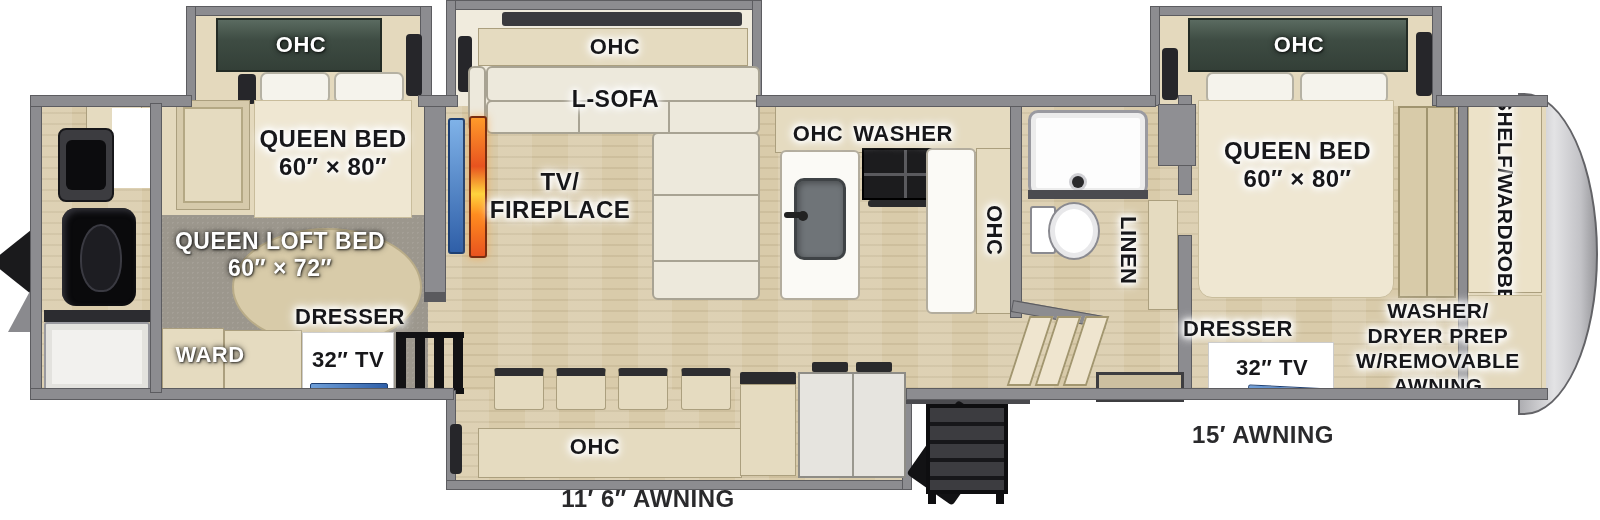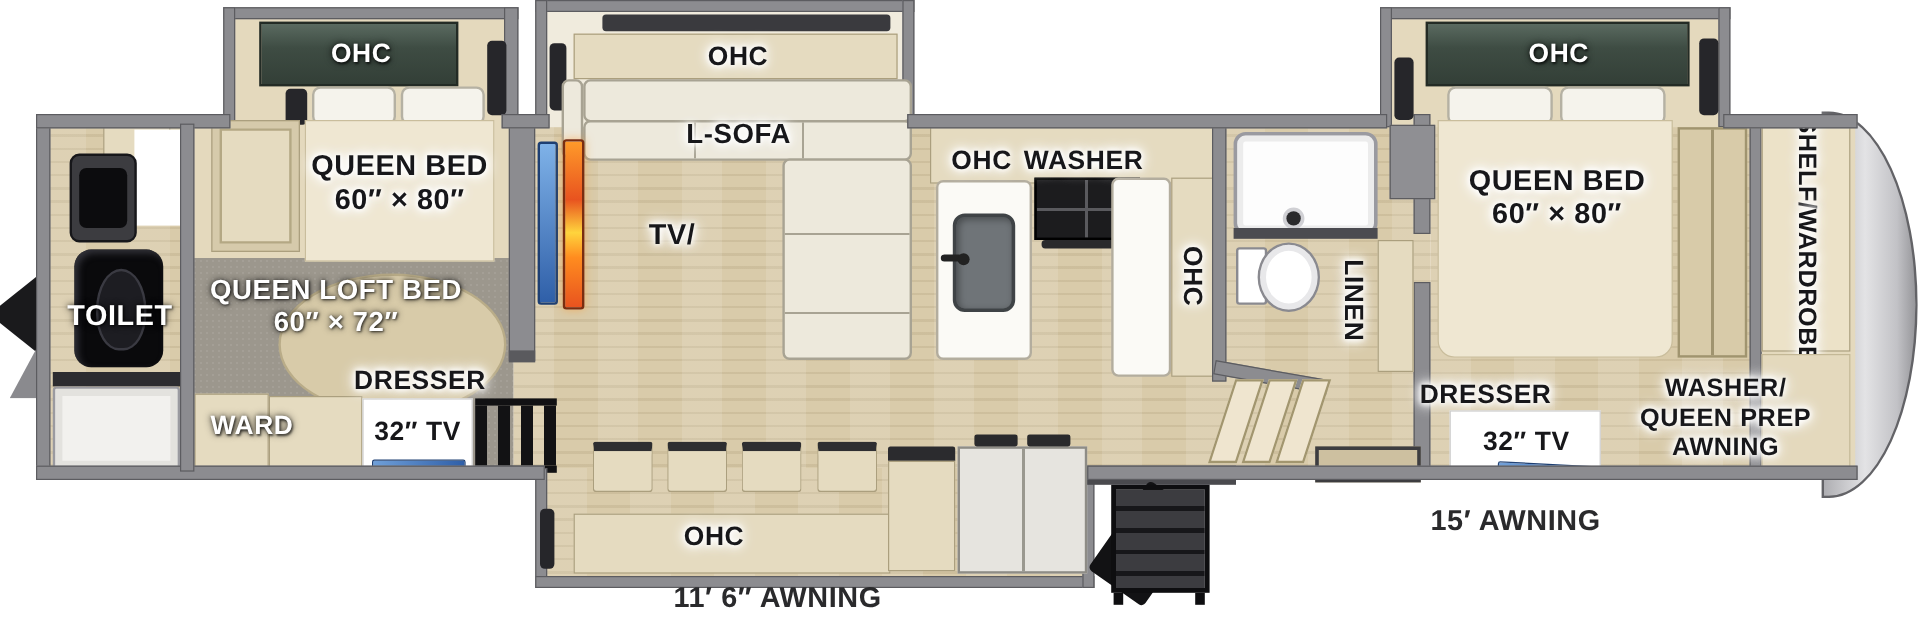--- a/index.html
+++ b/index.html
@@ -54,23 +54,20 @@
   <div class="abs cab" style="left:86px;top:105px;width:56px;height:28px;"></div>
   <div class="abs" style="left:112px;top:108px;width:40px;height:80px;background:#ffffff;"></div>
   <div class="abs" style="left:58px;top:128px;width:56px;height:74px;background:#3c3c40;border:2px solid #17171a;border-radius:8px;"></div>
   <div class="abs" style="left:66px;top:140px;width:40px;height:50px;background:#0c0c0e;border-radius:6px;"></div>
   <div class="abs" style="left:62px;top:208px;width:74px;height:98px;background:#0a0a0c;border-radius:14px;box-shadow:inset 3px 3px 6px #33333a;"></div>
   <div class="abs" style="left:80px;top:224px;width:42px;height:68px;background:#1d1d22;border:2px solid #3a3a42;border-radius:50% 50% 45% 45%;"></div>
   <div class="abs" style="left:44px;top:310px;width:106px;height:12px;background:#2c2c30;"></div>
   <div class="abs" style="left:44px;top:322px;width:106px;height:70px;background:#f2f1ee;border:2px solid #9a9aa0;box-shadow:inset 0 0 0 6px #e3e2de;border-radius:3px;"></div>
   <div class="abs" style="left:0px;top:226px;width:36px;height:72px;background:#1a1a1c;clip-path:polygon(100% 0,100% 100%,0 60%,0 40%);"></div>
   <div class="abs" style="left:8px;top:280px;width:28px;height:52px;background:#8a8a8e;clip-path:polygon(100% 0,100% 100%,0 100%);"></div>
-  <div class="abs lbl white" style="left:40px;top:250px;width:120px;height:28px;font-size:24px;">
-    <span>TOILET</span>
-  </div>
 
   <div class="abs wall" style="left:186px;top:6px;width:246px;height:10px;"></div>
   <div class="abs wall" style="left:186px;top:6px;width:10px;height:100px;"></div>
   <div class="abs wall" style="left:420px;top:6px;width:12px;height:100px;"></div>
   <div class="abs green-cab" style="left:216px;top:18px;width:166px;height:54px;"></div>
   <div class="abs lbl white" style="left:246px;top:30px;width:110px;height:30px;font-size:22px;">
     <span>OHC</span>
   </div>
   <div class="abs pillow" style="left:260px;top:72px;width:70px;height:32px;"></div>
   <div class="abs pillow" style="left:334px;top:72px;width:70px;height:32px;"></div>
@@ -114,31 +111,32 @@
   <div class="abs lbl" style="left:560px;top:32px;width:110px;height:30px;font-size:22px;">
     <span>OHC</span>
   </div>
   <div class="abs window" style="left:458px;top:36px;width:14px;height:56px;"></div>
   <div class="abs sofa" style="left:468px;top:66px;width:18px;height:66px;"></div>
   <div class="abs sofa" style="left:486px;top:66px;width:274px;height:36px;"></div>
   <div class="abs sofa" style="left:486px;top:100px;width:274px;height:34px;
        background-image:linear-gradient(90deg, rgba(0,0,0,0) 0 90px, #a8a393 90px 92px, rgba(0,0,0,0) 92px 180px, #a8a393 180px 182px, rgba(0,0,0,0) 182px);"></div>
   <div class="abs sofa" style="left:652px;top:132px;width:108px;height:168px;
        background-image:linear-gradient(180deg, rgba(0,0,0,0) 0 60px, #a8a393 60px 62px, rgba(0,0,0,0) 62px 126px, #a8a393 126px 128px, rgba(0,0,0,0) 128px);"></div>
-  <div class="abs lbl" style="left:548px;top:98px;width:135px;height:28px;font-size:23px;">
+  <div class="abs lbl" style="left:548px;top:86px;width:135px;height:28px;font-size:23px;">
     <span>L-SOFA</span>
   </div>
 
   <div class="abs wall" style="left:424px;top:103px;width:22px;height:198px;"></div>
   <div class="abs" style="left:424px;top:292px;width:22px;height:10px;background:#5a5a5e;"></div>
   <div class="abs" style="left:448px;top:118px;width:17px;height:136px;background:linear-gradient(180deg,#7fb2e8,#2f5fa8);border:2px solid #1d3f73;border-radius:3px;"></div>
   <div class="abs" style="left:469px;top:116px;width:18px;height:142px;border:2px solid #7a2d10;border-radius:3px;
        background:linear-gradient(180deg,#ff9a2a 0%,#e8531f 35%,#ffd43d 55%,#ff8c1f 70%,#e8531f 100%);box-shadow:0 0 8px rgba(255,150,40,.55);"></div>
   <div class="abs lbl" style="left:478px;top:164px;width:164px;height:64px;font-size:24px;text-align:right;">
     <span>TV/</span>
+    <span>FIREPLACE</span>
   </div>
 
   <div class="abs wall" style="left:446px;top:390px;width:10px;height:100px;"></div>
   <div class="abs wall" style="left:446px;top:480px;width:466px;height:10px;"></div>
   <div class="abs wall" style="left:902px;top:390px;width:10px;height:100px;"></div>
   <div class="abs window" style="left:450px;top:424px;width:12px;height:50px;"></div>
   <div class="abs cab" style="left:478px;top:428px;width:264px;height:50px;"></div>
   <div class="abs lbl" style="left:540px;top:432px;width:110px;height:30px;font-size:22px;">
     <span>OHC</span>
   </div>
@@ -222,21 +220,22 @@
        background-image:linear-gradient(90deg, rgba(0,0,0,0) 0 26px, #a0946f 26px 28px, rgba(0,0,0,0) 28px);"></div>
   <div class="abs wall" style="left:1458px;top:103px;width:10px;height:292px;"></div>
   <div class="abs cab" style="left:1468px;top:105px;width:74px;height:188px;background:#ece2c8;"></div>
   <div class="abs lbl vlbl" style="left:1474px;top:116px;width:62px;height:168px;font-size:21px;">
     <div>SHELF/</div>
     <div>WARDROBE</div>
   </div>
   <div class="abs floor-tan" style="left:1468px;top:295px;width:74px;height:98px;border:1px solid #c4b896;"></div>
   <div class="abs lbl" style="left:1330px;top:294px;width:216px;height:110px;font-size:21px;">
     <span>WASHER/</span>
-    <span>QUEEN PREP</span>
+    <span>DRYER PREP</span>
+    <span>W/REMOVABLE</span>
     <span>AWNING</span>
   </div>
   <div class="abs lbl" style="left:1168px;top:316px;width:140px;height:26px;font-size:22px;">
     <span>DRESSER</span>
   </div>
   <div class="abs" style="left:1208px;top:342px;width:126px;height:52px;background:#ffffff;border:1px solid #cccccc;"></div>
   <div class="abs" style="left:1248px;top:387px;width:104px;height:10px;background:linear-gradient(90deg,#6f9fd8,#2f5fa8);border:1px solid #1d3f73;border-radius:2px;transform:rotate(3deg);"></div>
   <div class="abs lbl" style="left:1212px;top:354px;width:120px;height:28px;font-size:22px;">
     <span>32″ TV</span>
   </div>

